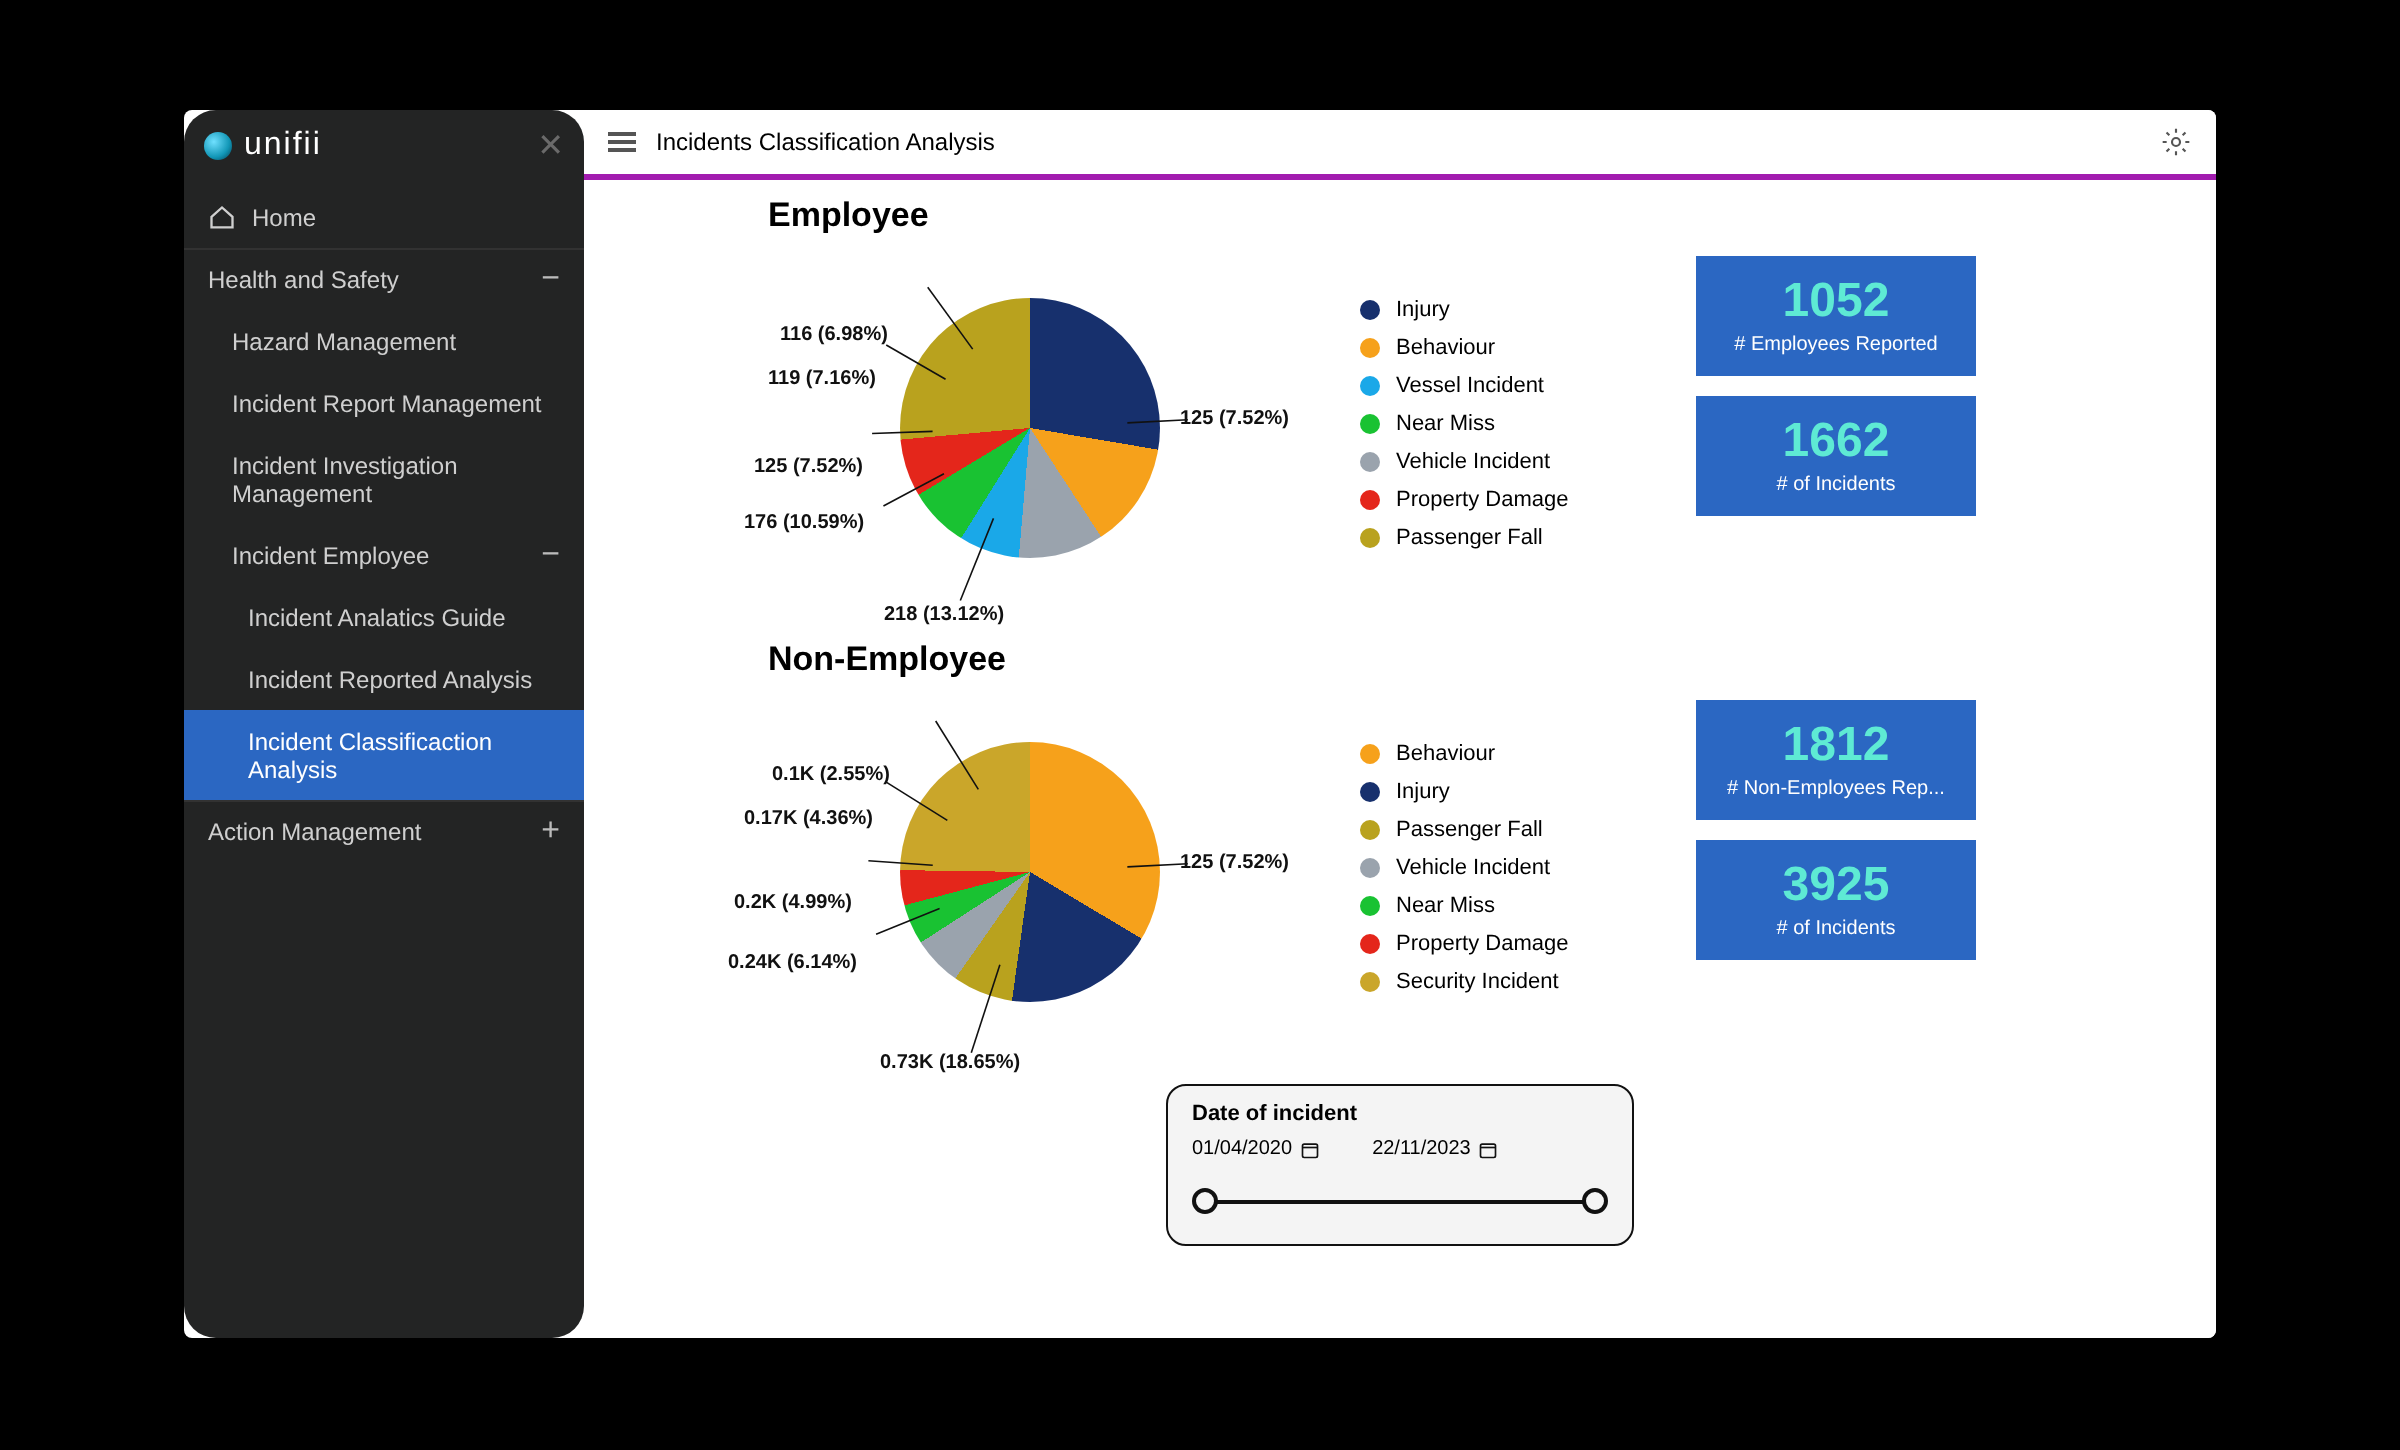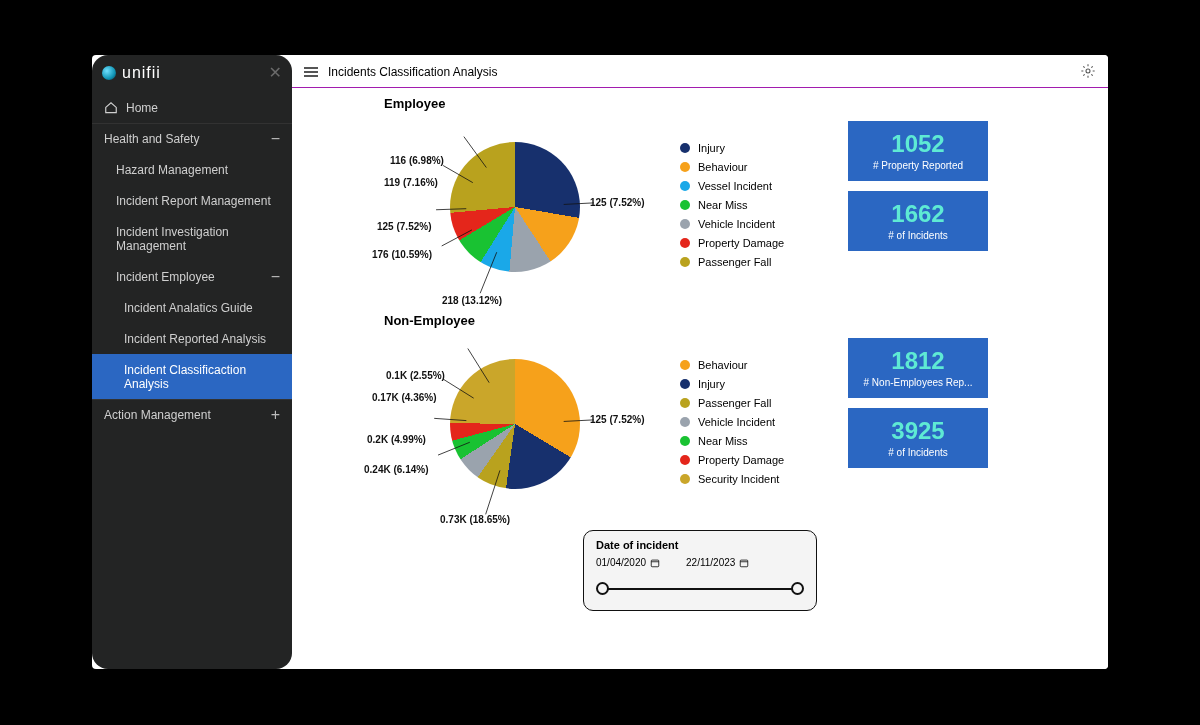--- a/index.html
+++ b/index.html
@@ -17,27 +17,27 @@
   .nav-item.sub  { padding-left: 24px; }
   .nav-item.sub2 { padding-left: 32px; }
   .nav-item.section { border-top:1px solid #323232; }
   .nav-item.active { background:#2b67c2; color:#fff; }
   .nav-item .exp { color:#bbb; font-size:16px; line-height:10px; }
   .home-ico { display:inline-flex; align-items:center; gap:8px; }
   .home-ico svg { width:14px; height:14px; stroke:#cfcfcf; fill:none; }
 
   
   .main { flex:1; background:#fff; display:flex; flex-direction:column; }
-  .topbar { display:flex; align-items:flex-end; justify-content:space-between; padding: 8px 12px; border-bottom:1px solid #a21caf; font-size:12px; }
+  .topbar { display:flex; align-items:center; justify-content:space-between; padding: 8px 12px; border-bottom:3px solid #a21caf; font-size:12px; }
   .topbar .left { display:flex; align-items:center; gap:10px; }
   .hamburger div { width:14px; height:2px; background:#555; margin:2px 0; }
   .gear { width:16px; height:16px; }
   .content { padding: 4px 20px 10px; }
 
-  .section-title { font-size: 13px; font-weight: 700; margin: 4px 0 6px 72px; }
+  .section-title { font-size: 17px; font-weight: 700; margin: 4px 0 6px 72px; }
 
   .row { display:flex; align-items:flex-start; gap:18px; }
   .chart-col { position:relative; width: 350px; height: 190px; }
   .pie { position:absolute; left:138px; top:25px; width:130px; height:130px; border-radius:50%; }
   .pie-label { position:absolute; font-size:10px; font-weight:600; color:#111; white-space:nowrap; }
   .leader { position:absolute; top:0; left:0; width:100%; height:100%; }
 
   .legend-col { width: 150px; padding-top: 18px; }
   .legend-item { display:flex; align-items:center; gap:8px; font-size:11px; margin:7px 0; }
   .sw { width:10px; height:10px; border-radius:50%; flex:none; }
@@ -174,21 +174,21 @@
               <span>Property Damage</span>
             </div>
             <div class="legend-item">
               <div class="sw" style="background: rgb(185, 162, 30);"></div>
               <span>Passenger Fall</span>
             </div>
           </div>
         <div class="cards-col">
           <div class="card">
             <div class="big">1052</div>
-            <div class="lab"># Property Reported</div>
+            <div class="lab"># Employees Reported</div>
           </div>
           <div class="card">
             <div class="big">1662</div>
             <div class="lab"># of Incidents</div>
           </div>
         </div>
       </div>
 
       <div class="section-title" style="margin-top:6px;">Non-Employee</div>
       <div class="row">

